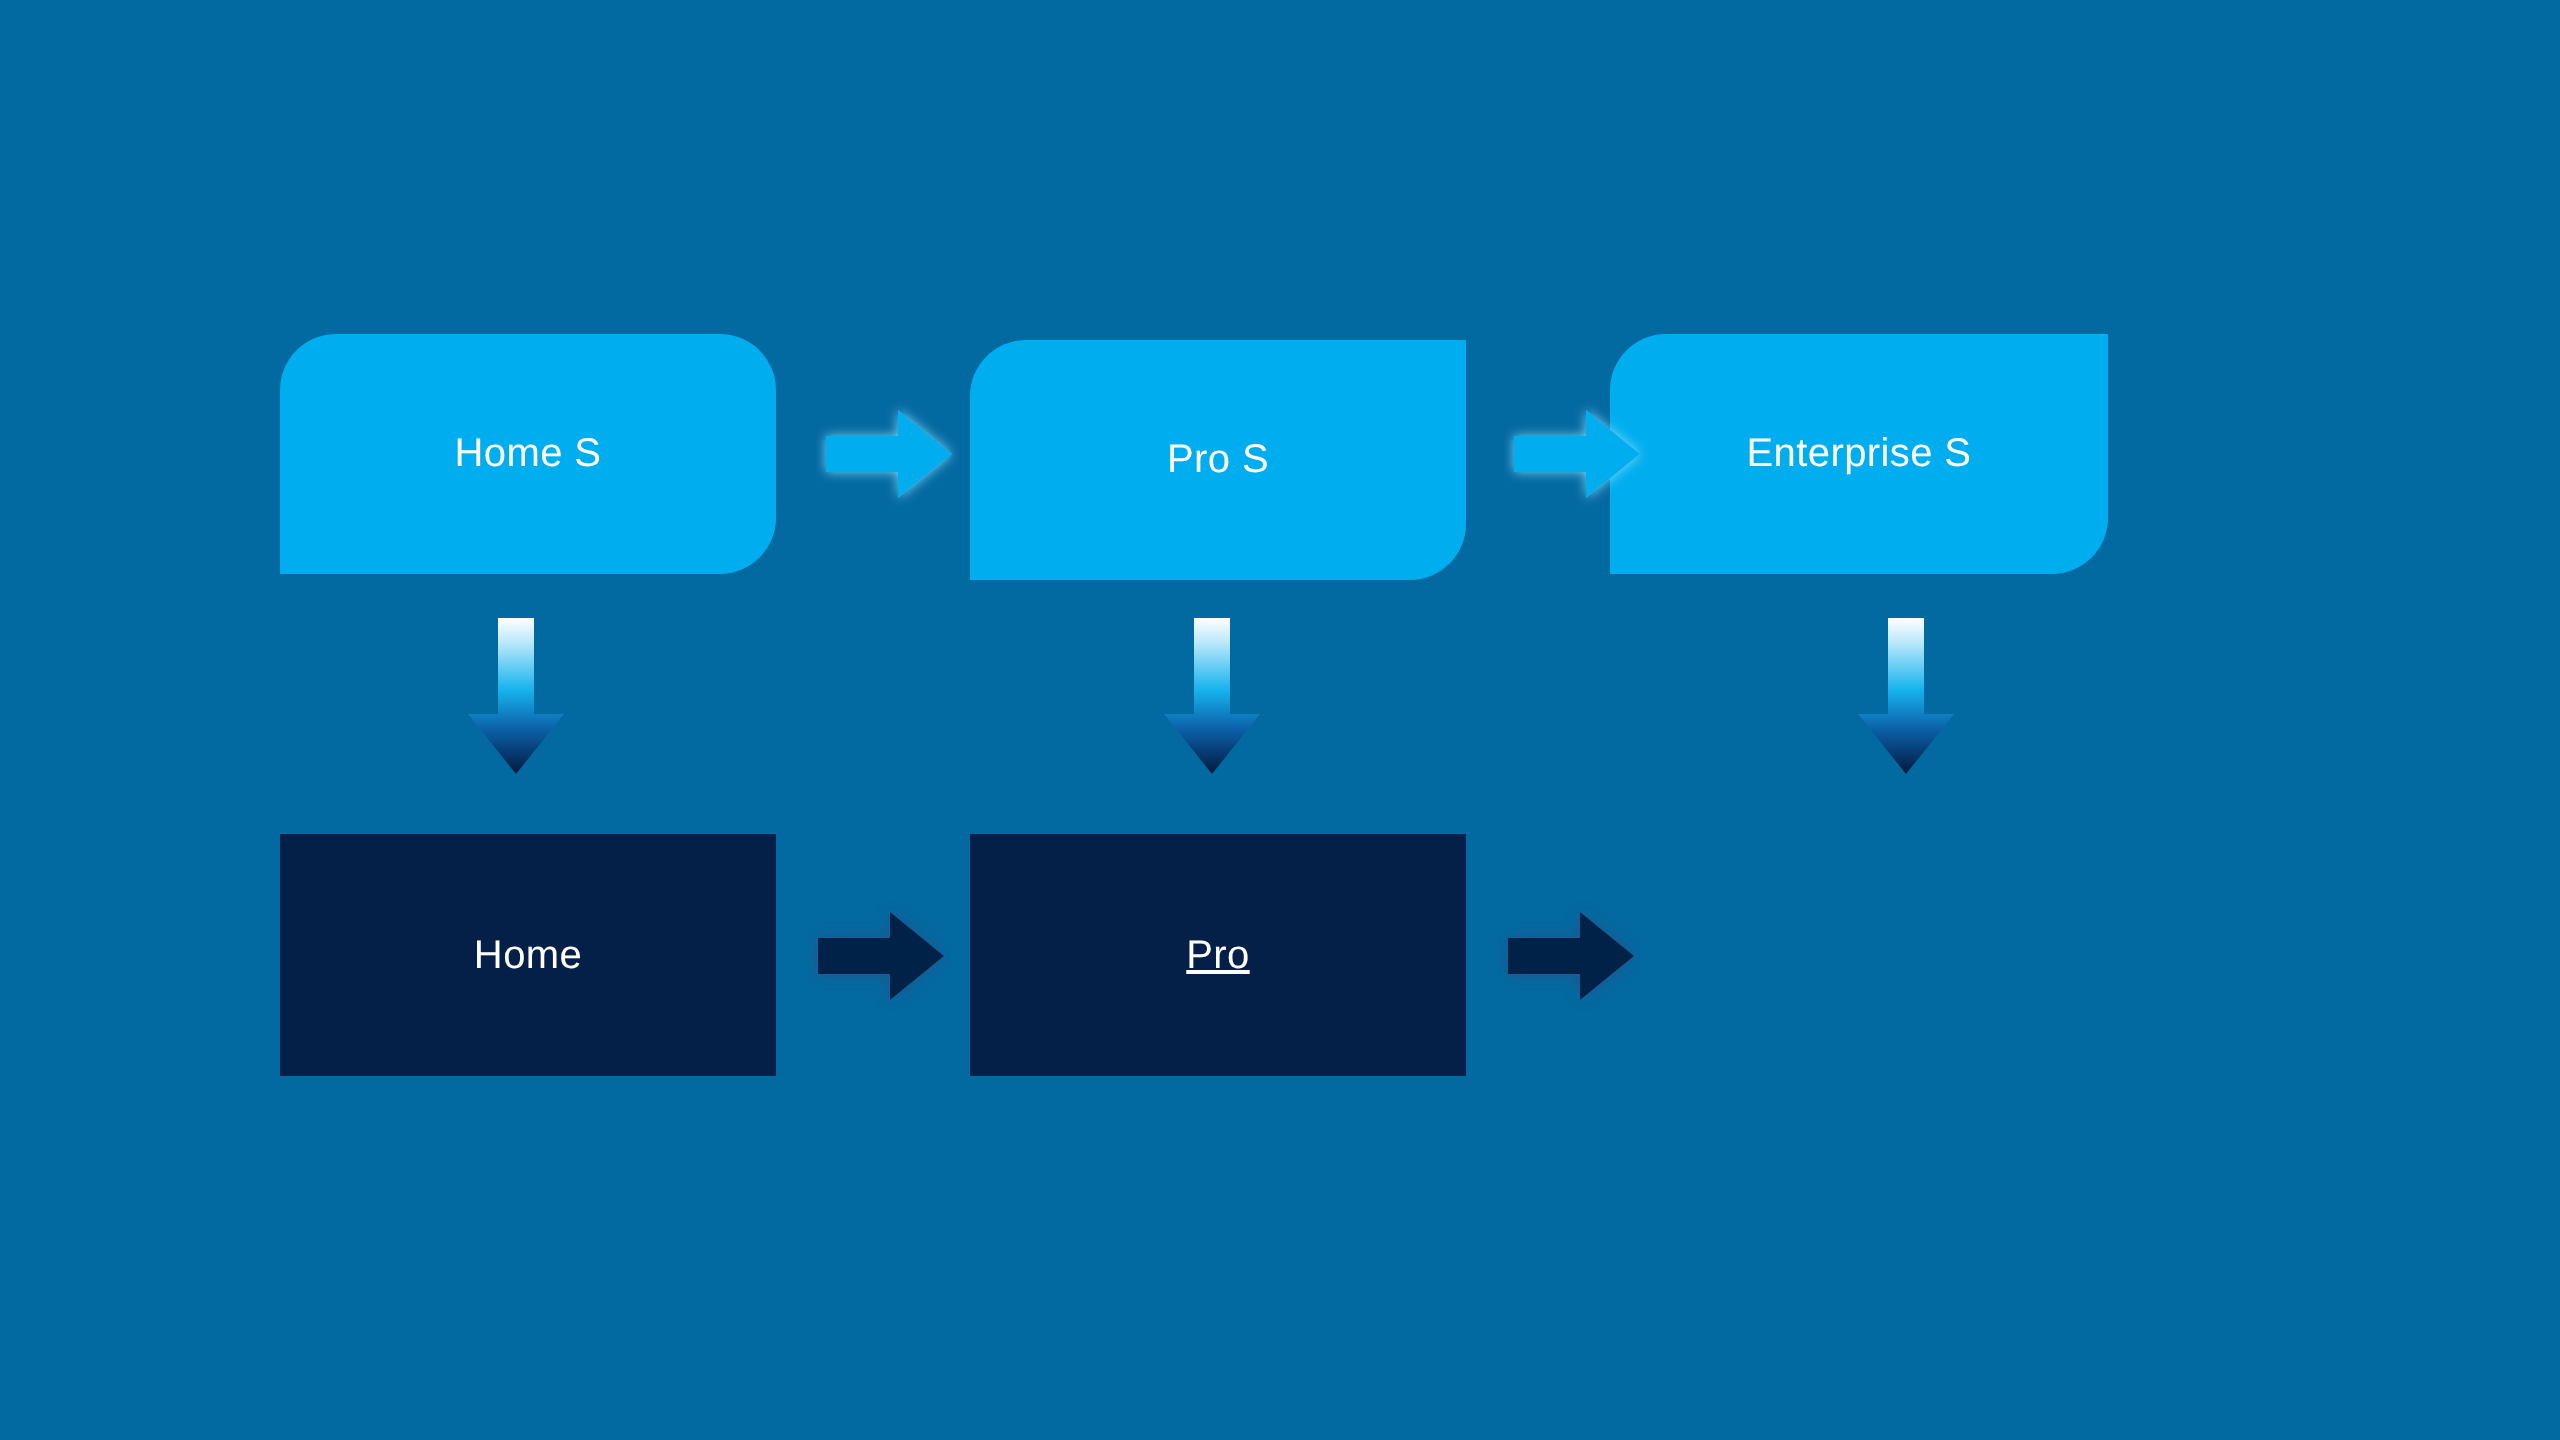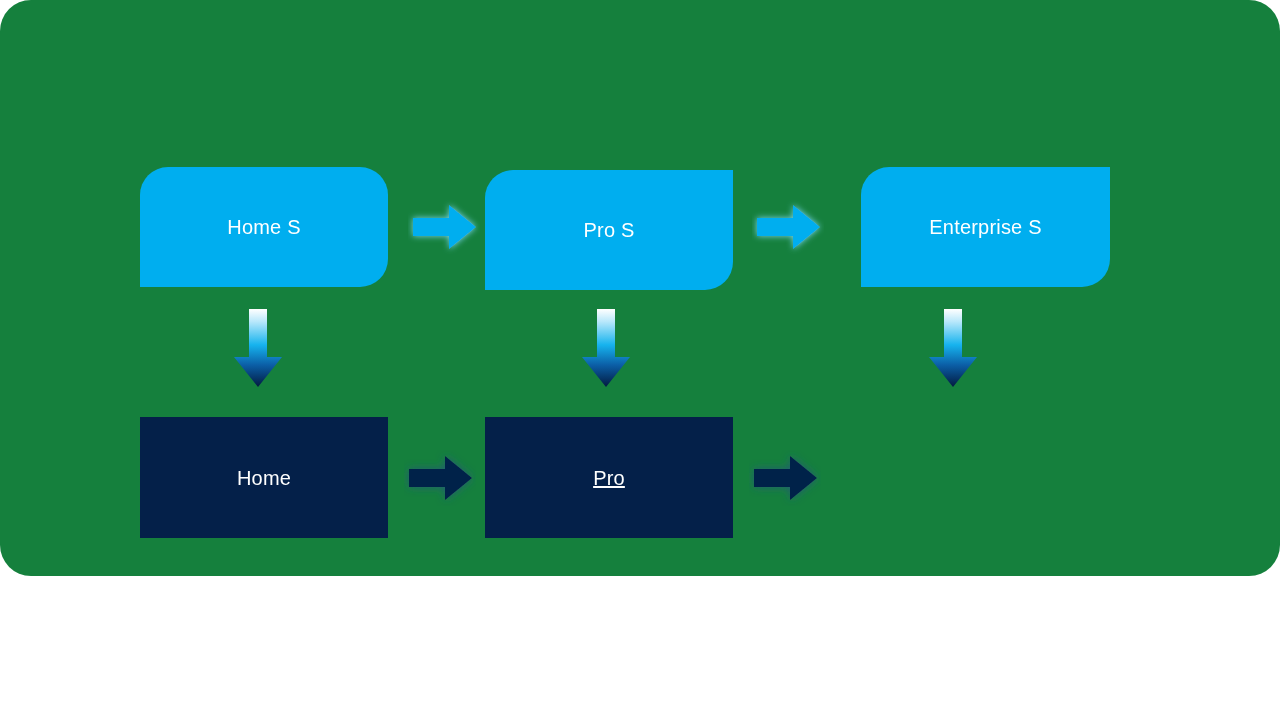--- a/index.html
+++ b/index.html
@@ -12,23 +12,22 @@
     width: 1280px;
     height: 720px;
     overflow: hidden;
     font-family: "Liberation Sans", "DejaVu Sans", sans-serif;
     position: relative;
   }
 
   #canvas {
     position: relative;
     width: 1280px;
-    height: 576px;
-    background: #15803d;
-    border-radius: 31px;
+    height: 720px;
+    background: #0369a1;
   }
 
   
   .node {
     position: absolute;
     display: flex;
     align-items: center;
     justify-content: center;
     box-sizing: border-box;
     color: #ffffff;
@@ -77,21 +76,21 @@
 <div id="canvas">
 
   <div class="node node-top rc-a" style="left:140px; top:167px; width:248px;">
     <span>Home S</span>
   </div>
 
   <div class="node node-top rc-b" style="left:485px; top:170px; width:248px;">
     <span>Pro S</span>
   </div>
 
-  <div class="node node-top rc-b" style="left:861px; top:167px; width:249px;">
+  <div class="node node-top rc-b" style="left:805px; top:167px; width:249px;">
     <span>Enterprise S</span>
   </div>
 
   <div class="harrow" style="left:408px; top:199px;">
     <svg viewBox="0 0 72 56" xmlns="http://www.w3.org/2000/svg">
       <defs>
         <filter id="glowCyan1" x="-40%" y="-40%" width="180%" height="180%">
           <feDropShadow dx="0" dy="0" stdDeviation="3" flood-color="#7fd9f8" flood-opacity="0.95"></feDropShadow>
         </filter>
       </defs>

